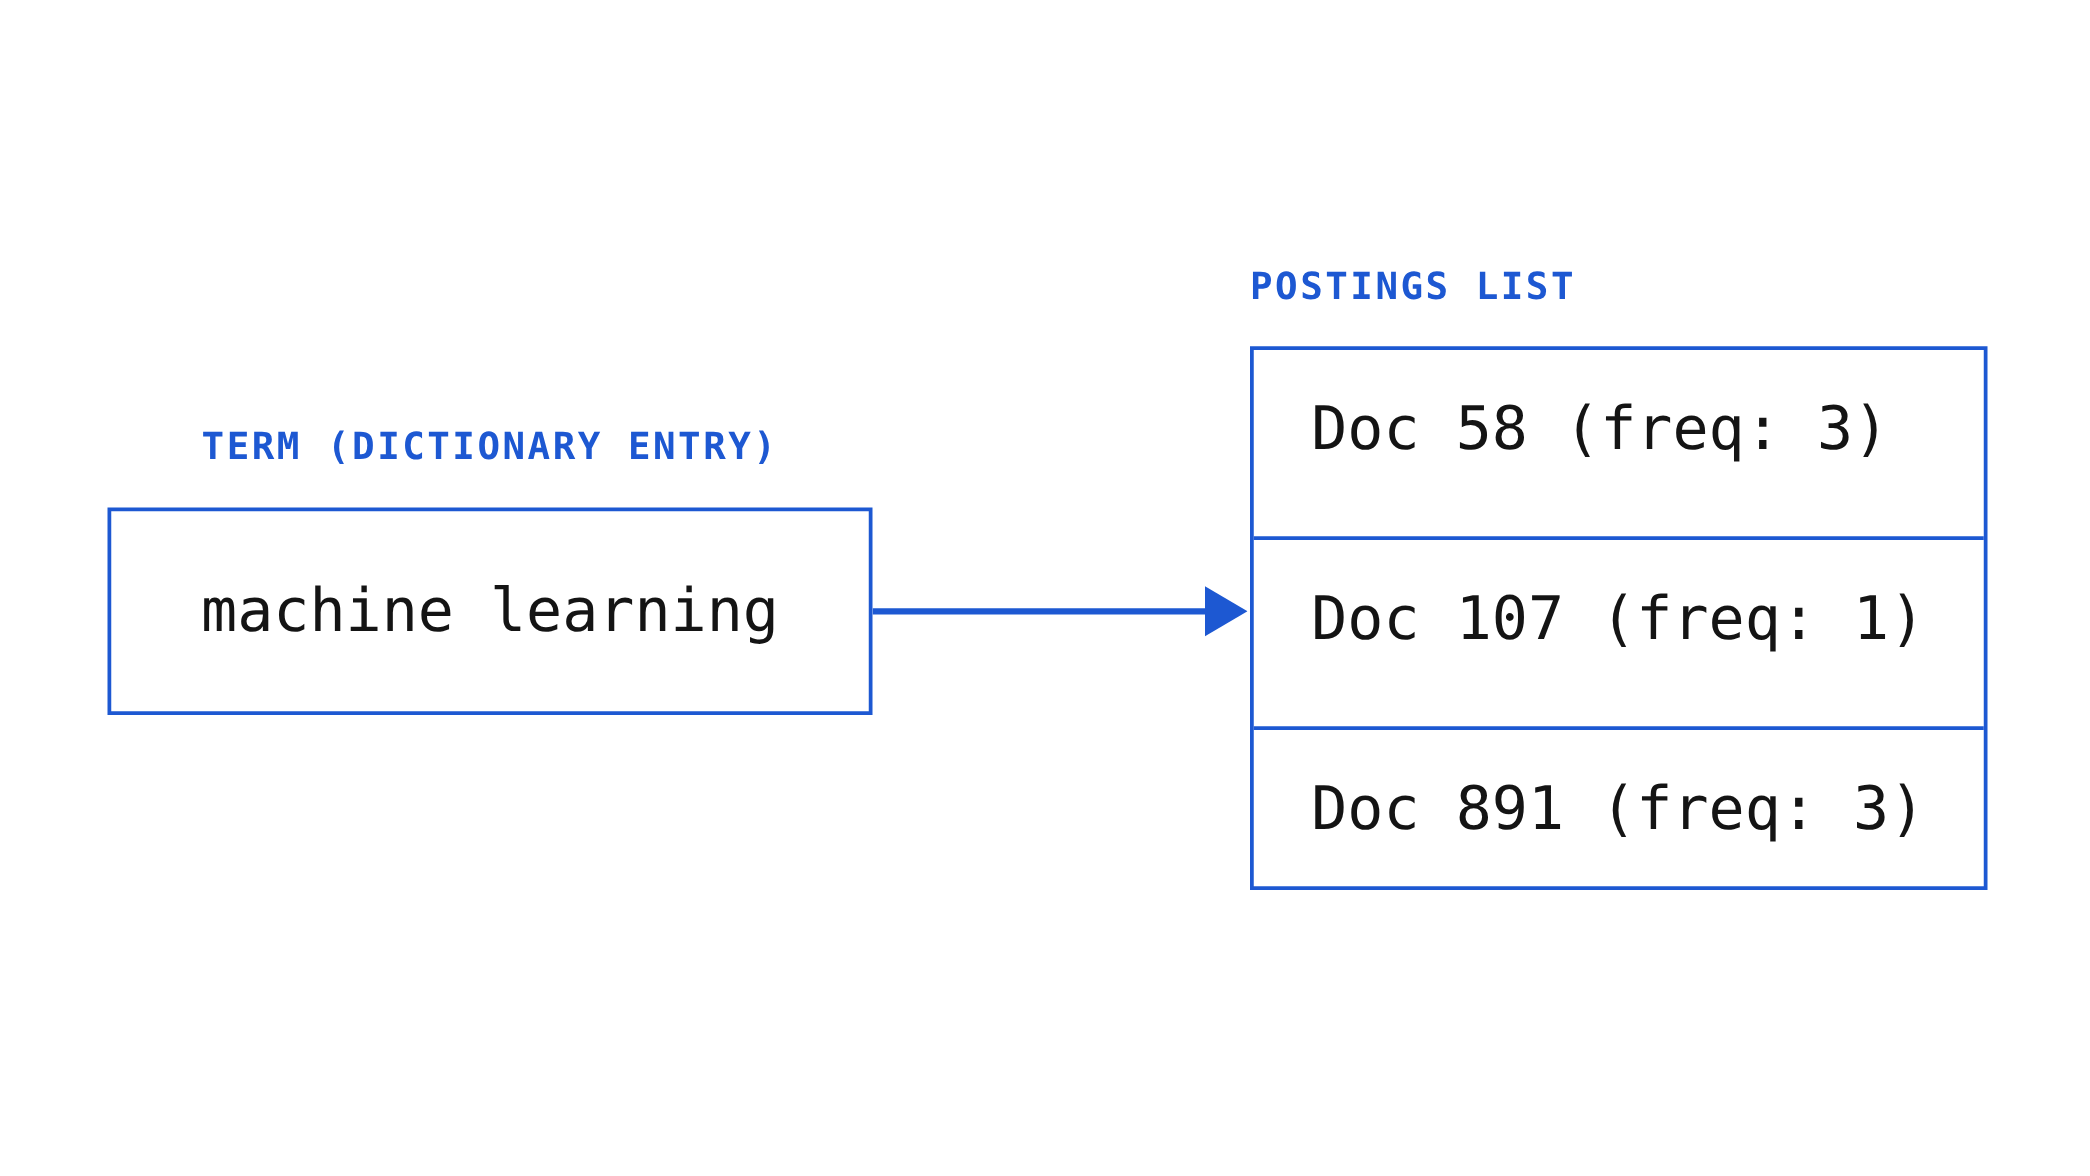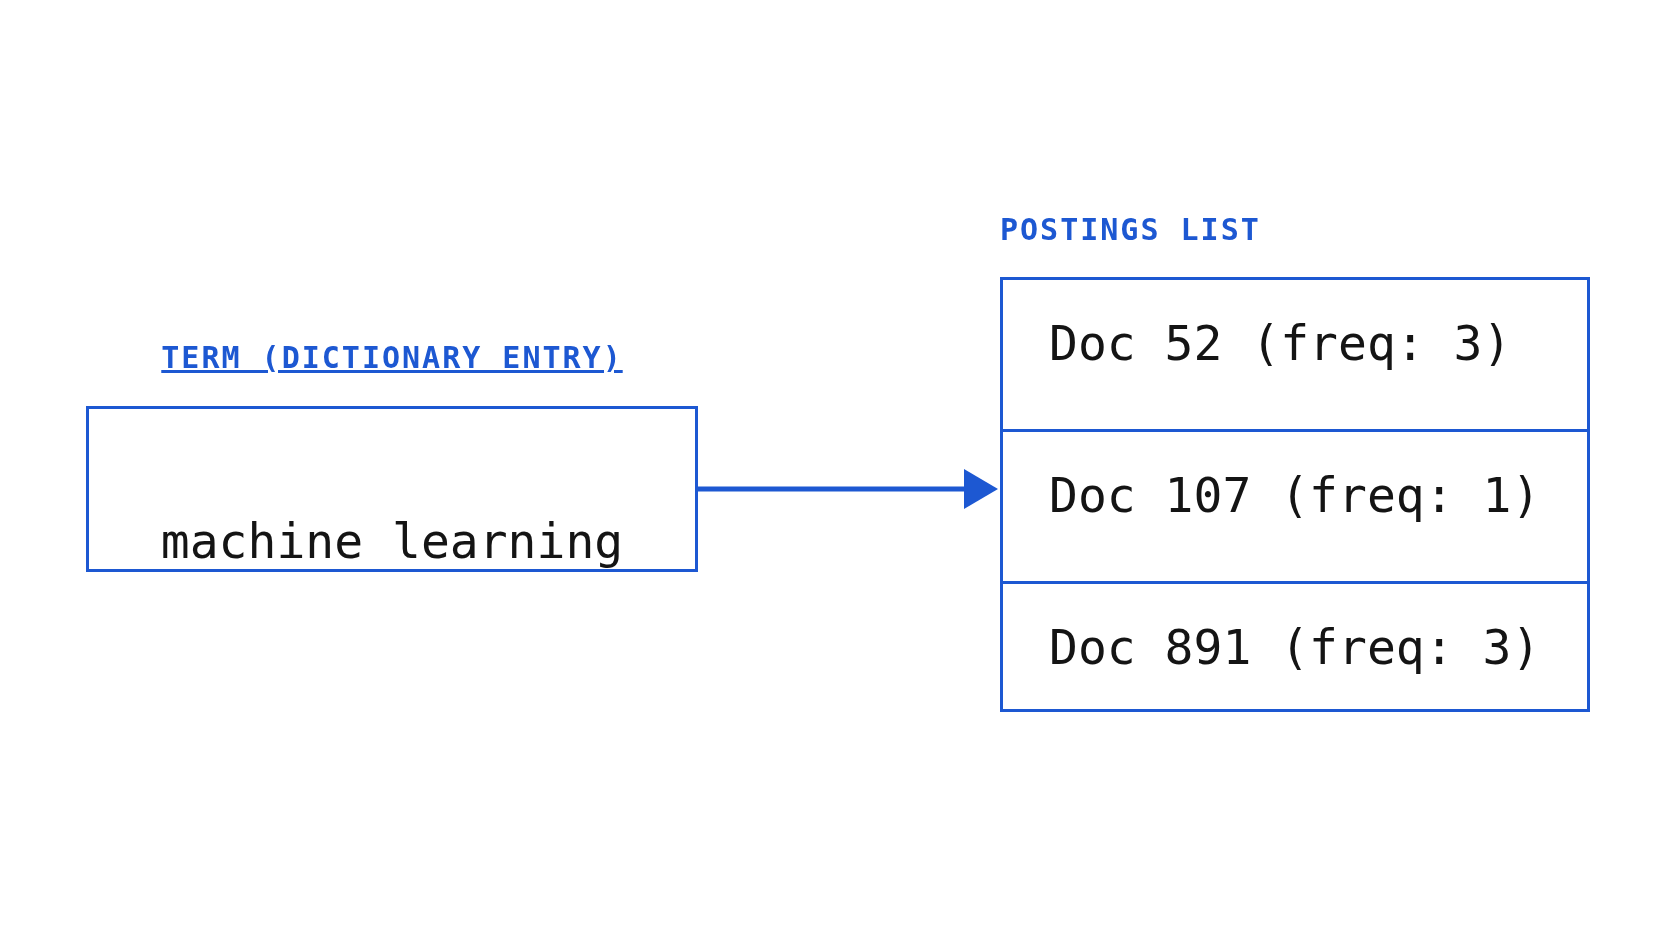--- a/index.html
+++ b/index.html
@@ -25,32 +25,31 @@
     position: absolute;
     left: 86px;
     top: 340px;
     width: 612px;
     text-align: center;
     color: var(--accent);
     font-size: 30px;
     font-weight: bold;
     letter-spacing: 2px;
     white-space: nowrap;
-    text-decoration: underline;
   }
   .term-box {
     position: absolute;
     left: 86px;
     top: 406px;
     width: 612px;
     height: 166px;
     border: 3px solid var(--accent);
     background: var(--bg);
     display: flex;
-    align-items: flex-end;
+    align-items: center;
     justify-content: center;
   }
   .term-text {
     color: var(--ink);
     font-size: 48px;
     white-space: nowrap;
   }
 
   
   .arrow {
@@ -116,21 +115,21 @@
     <svg width="300" height="56" viewBox="0 0 300 56" xmlns="http://www.w3.org/2000/svg">
       <line x1="0" y1="28" x2="272" y2="28" stroke="#1d58d2" stroke-width="5"></line>
       <polygon points="266,8 266,48 300,28" fill="#1d58d2"></polygon>
     </svg>
   </div>
 
   <div class="postings-label">POSTINGS LIST</div>
 
   <div class="postings-box">
     <div class="posting-row">
-      <span class="posting-text">Doc 52 (freq: 3)</span>
+      <span class="posting-text">Doc 58 (freq: 3)</span>
     </div>
     <div class="posting-row">
       <span class="posting-text">Doc 107 (freq: 1)</span>
     </div>
     <div class="posting-row">
       <span class="posting-text">Doc 891 (freq: 3)</span>
     </div>
   </div>
 
 </div>

